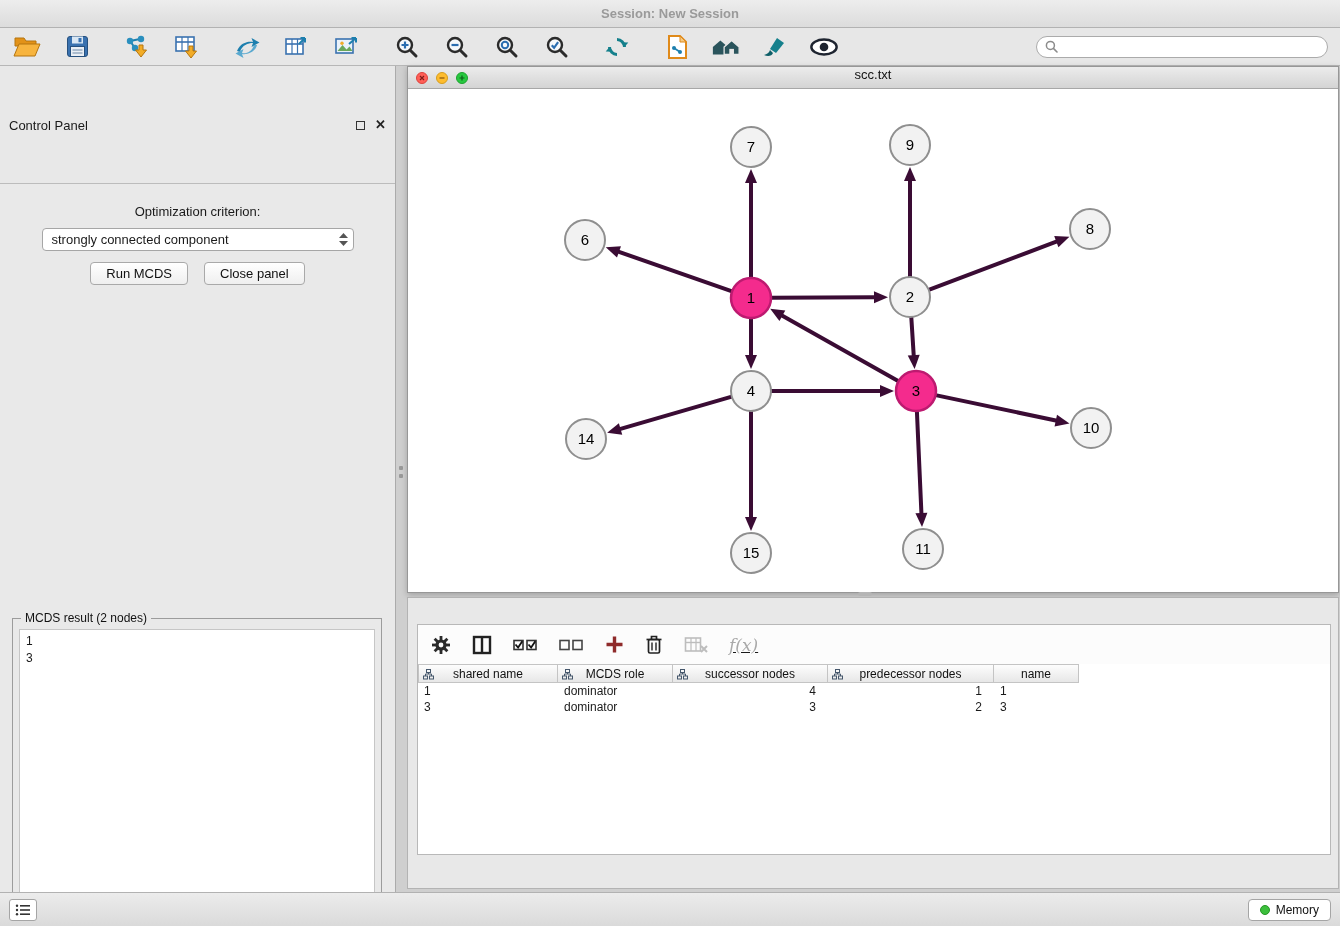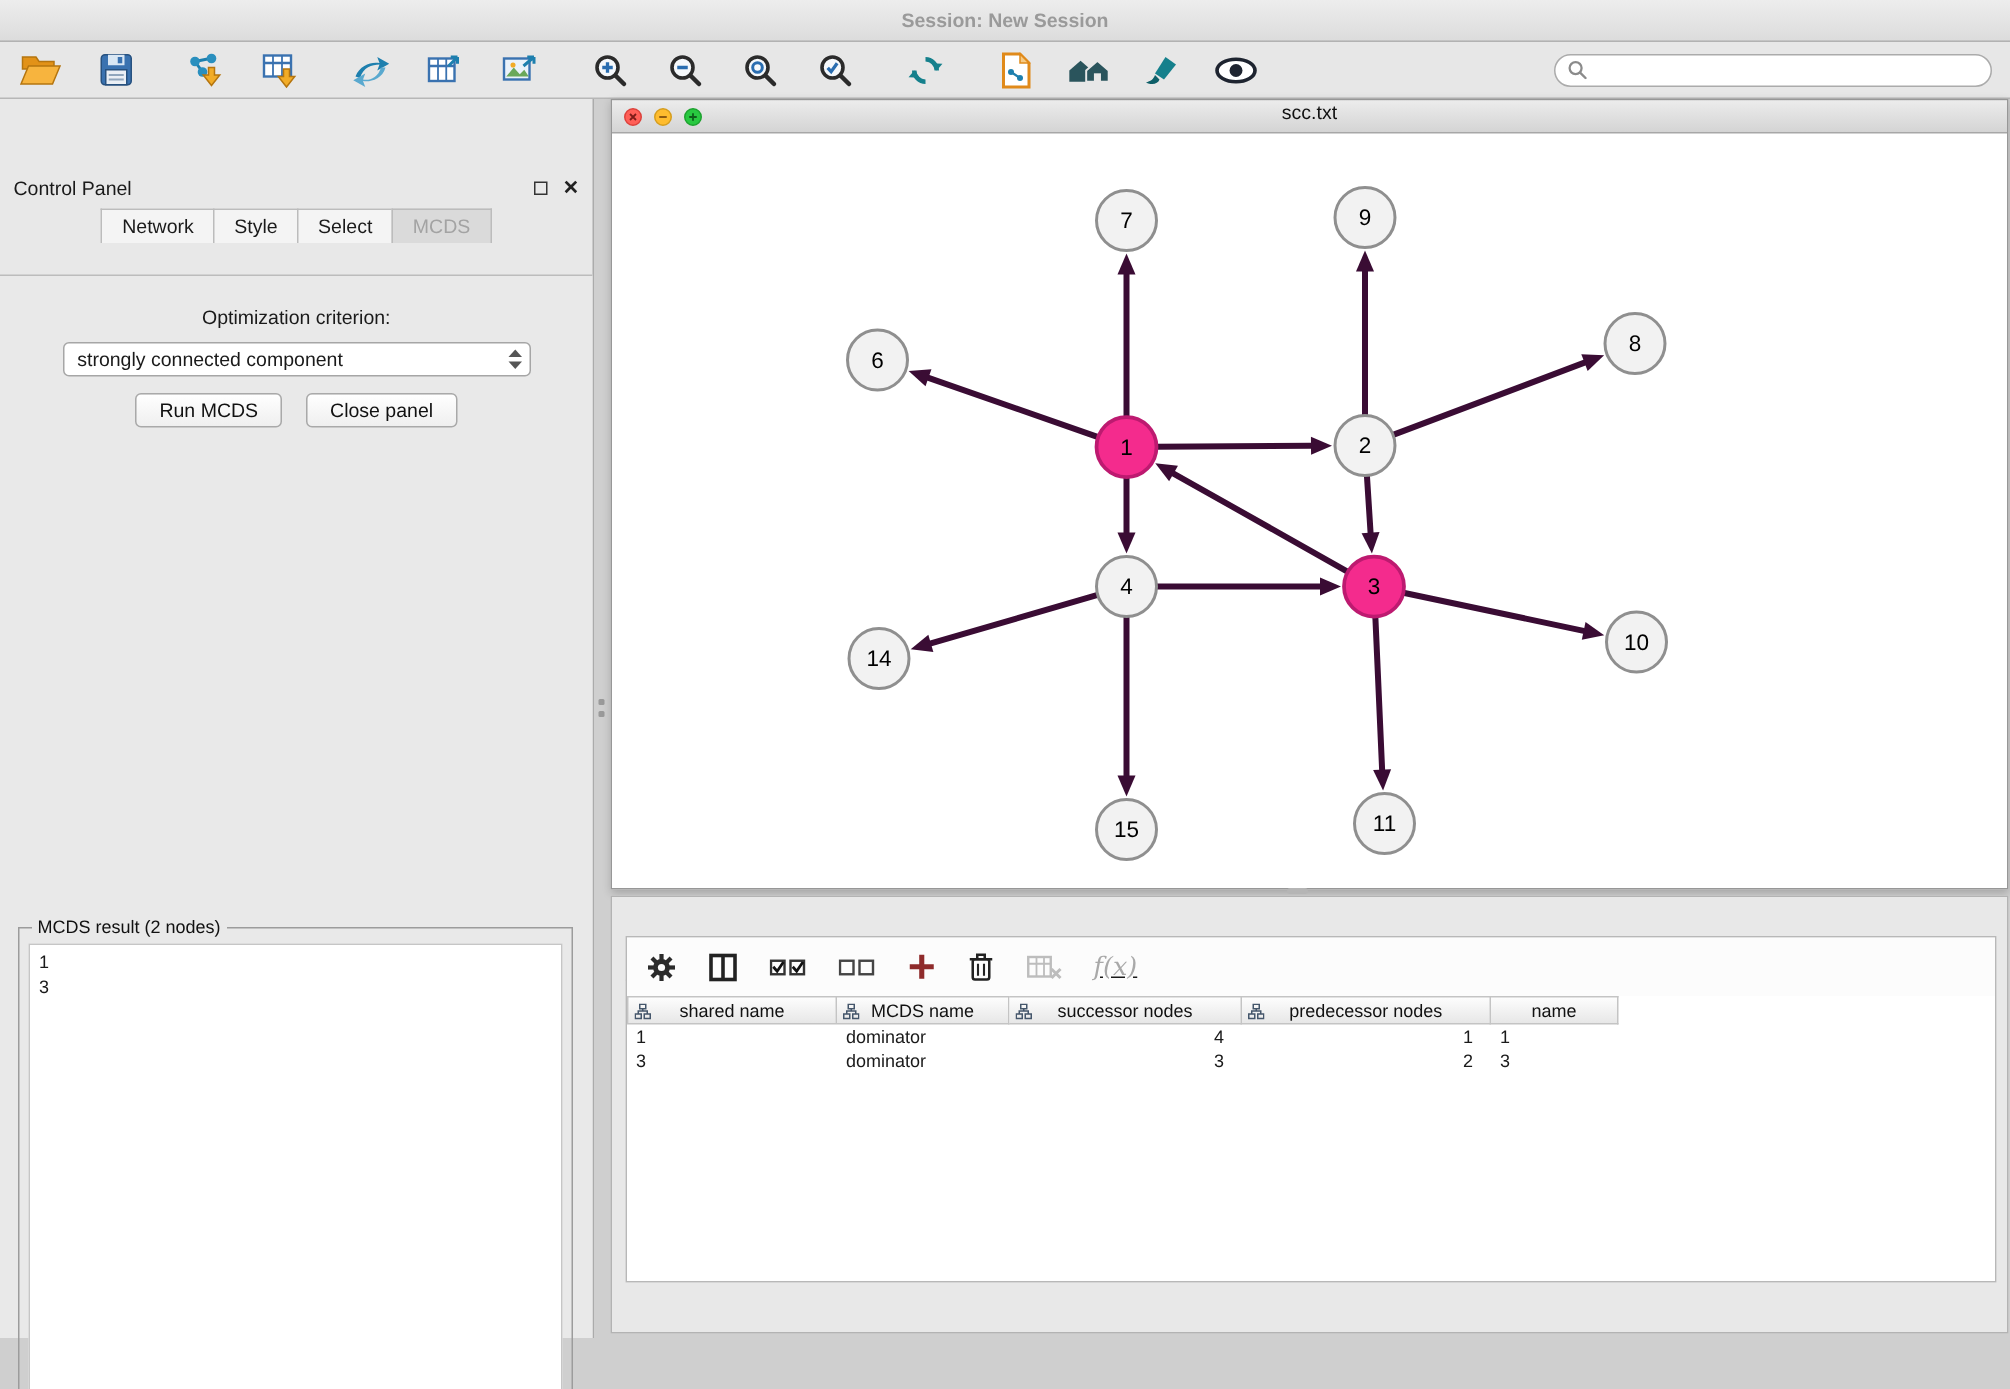--- a/index.html
+++ b/index.html
@@ -251,26 +251,20 @@
     </div>
   </div>
 
   <div class="control-panel">
     <div class="panel-header">
       <span>Control Panel</span>
       <span class="win-icons">
         <span class="float-box"></span>
         <span class="x-glyph">✕</span>
       </span>
-    </div>
-    <div class="cp-tabs">
-      <div class="cp-tab">Network</div>
-      <div class="cp-tab">Style</div>
-      <div class="cp-tab">Select</div>
-      <div class="cp-tab active">MCDS</div>
     </div>
     <div class="cp-body">
       <div class="opt-label">Optimization criterion:</div>
       <div class="dropdown">
         <span class="dd-text">strongly connected component</span>
         <svg width="11" height="15" viewBox="0 0 11 15">
           <polygon points="5.5,1 10,6 1,6" fill="#555"></polygon>
           <polygon points="5.5,14 10,9 1,9" fill="#555"></polygon>
         </svg>
       </div>
@@ -473,21 +467,21 @@
           </svg>
           <span>shared name</span>
         </div>
         <div class="th-cell c1">
           <svg class="tree-ico" width="11" height="11" viewBox="0 0 11 11">
             <rect x="3.5" y="0.5" width="4" height="3" fill="none" stroke="#44566b"></rect>
             <path d="M5.5 3.5 v1.5 M2.5 7 v-2 h6 v2" fill="none" stroke="#44566b"></path>
             <rect x="0.5" y="7" width="4" height="3" fill="none" stroke="#44566b"></rect>
             <rect x="6.5" y="7" width="4" height="3" fill="none" stroke="#44566b"></rect>
           </svg>
-          <span>MCDS name</span>
+          <span>MCDS role</span>
         </div>
         <div class="th-cell c2">
           <svg class="tree-ico" width="11" height="11" viewBox="0 0 11 11">
             <rect x="3.5" y="0.5" width="4" height="3" fill="none" stroke="#44566b"></rect>
             <path d="M5.5 3.5 v1.5 M2.5 7 v-2 h6 v2" fill="none" stroke="#44566b"></path>
             <rect x="0.5" y="7" width="4" height="3" fill="none" stroke="#44566b"></rect>
             <rect x="6.5" y="7" width="4" height="3" fill="none" stroke="#44566b"></rect>
           </svg>
           <span>successor nodes</span>
         </div>
@@ -516,14 +510,30 @@
         <div class="td c0">3</div>
         <div class="td c1">dominator</div>
         <div class="td c2 num">3</div>
         <div class="td c3 num">2</div>
         <div class="td c4">3</div>
       </div>
     </div>
 
   </div>
 
+  <div class="statusbar">
+    <span class="list-btn">
+      <svg width="16" height="14" viewBox="0 0 16 14">
+        <circle cx="2" cy="2.8" r="1.2" fill="#333"></circle>
+        <circle cx="2" cy="7" r="1.2" fill="#333"></circle>
+        <circle cx="2" cy="11.2" r="1.2" fill="#333"></circle>
+        <line x1="5" y1="2.8" x2="15" y2="2.8" stroke="#333" stroke-width="1.6"></line>
+        <line x1="5" y1="7" x2="15" y2="7" stroke="#333" stroke-width="1.6"></line>
+        <line x1="5" y1="11.2" x2="15" y2="11.2" stroke="#333" stroke-width="1.6"></line>
+      </svg>
+    </span>
+    <span class="memory-btn">
+      <span class="mem-dot"></span>
+      <span>Memory</span>
+    </span>
+  </div>
 
 </div>
 
 </body></html>

